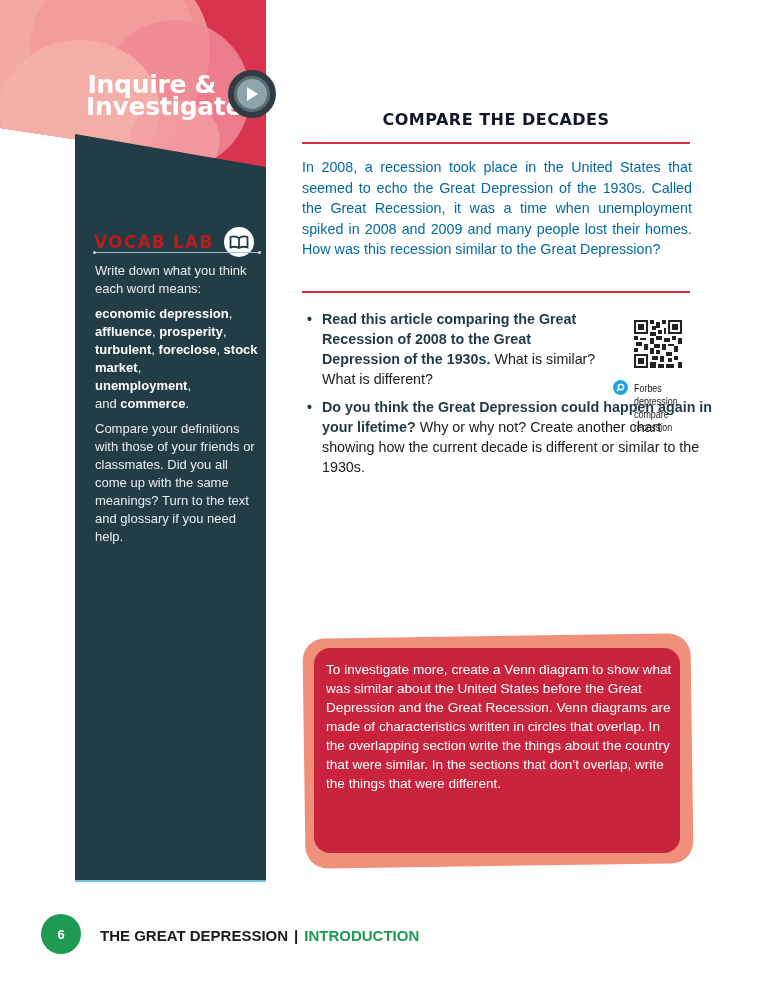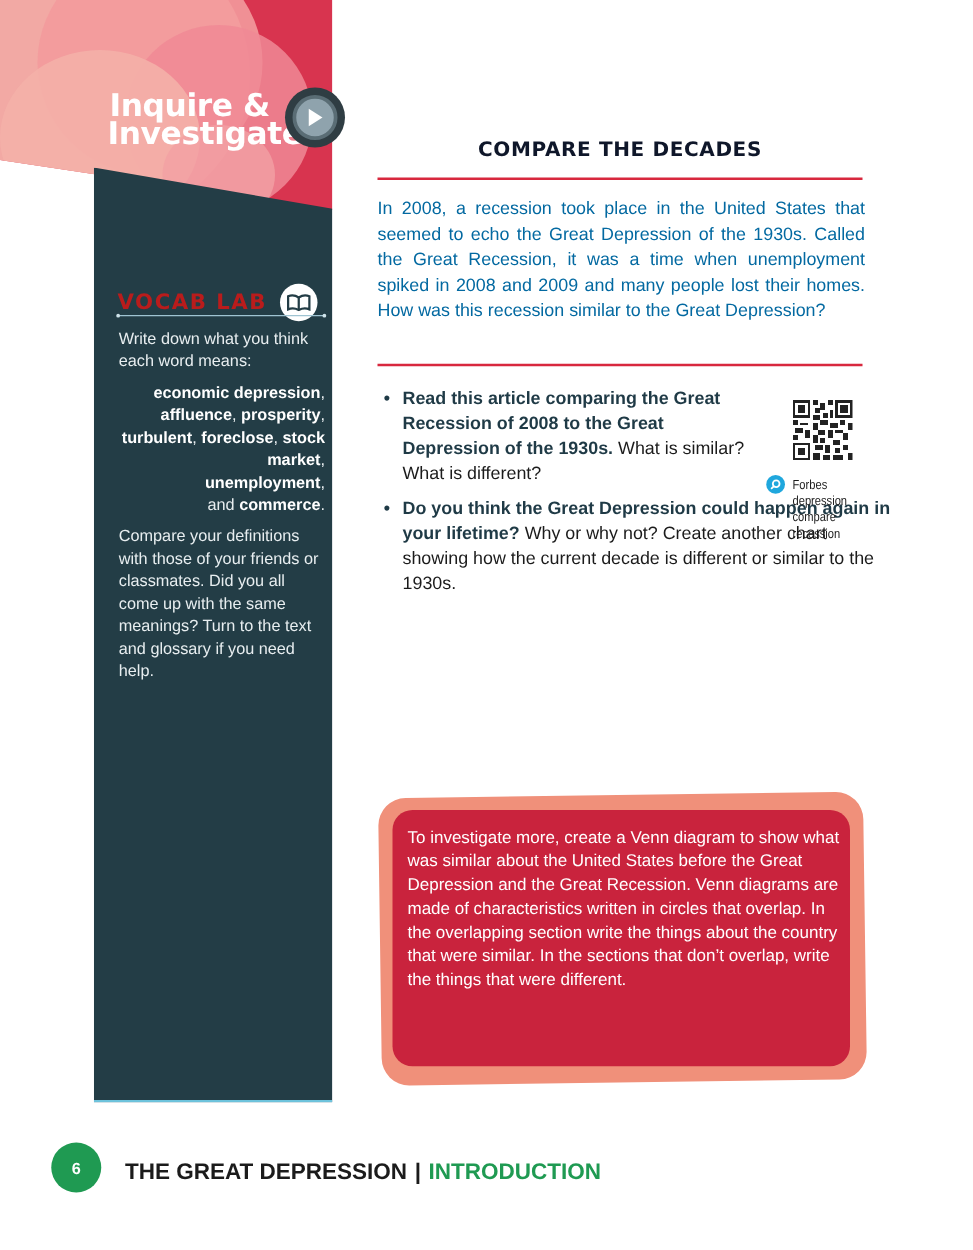--- a/index.html
+++ b/index.html
@@ -119,21 +119,21 @@
     }
     
     .page-num {
       position: absolute; left: 41px; top: 914px; width: 40px; height: 40px; border-radius: 50%;
       background: #1f9a52; color: #ffffff; font-weight: bold; font-size: 13px;
       display: flex; align-items: center; justify-content: center;
       font-family: "Liberation Sans", sans-serif;
     }
     .footer-line {
       position: absolute; left: 100px; top: 927px;
-      font-family: "Liberation Sans", sans-serif; font-weight: bold; font-size: 18px;
+      font-family: "Liberation Sans", sans-serif; font-weight: bold; font-size: 15px;
     }
     .footer-line .book { color: #1b1b1b; }
     .footer-line .sep { color: #1b1b1b; margin: 0 6px; }
     .footer-line .chap { color: #1f9a52; }
   </style>
 </head>
 <body>
 
 <div class="hero">
   <div class="bub b1"></div>
@@ -157,21 +157,21 @@
   <span class="book-icon">
     <svg width="20" height="14" viewBox="0 0 20 14">
       <path d="M10 3 C7 1 4 1 1.5 2 L1.5 12.5 C4 11.5 7 11.5 10 13 C13 11.5 16 11.5 18.5 12.5 L18.5 2 C16 1 13 1 10 3 Z" fill="none" stroke="#233d46" stroke-width="1.8"></path>
       <path d="M10 3 L10 13" stroke="#233d46" stroke-width="1.8"></path>
     </svg>
   </span>
 </div>
 <div class="vocab-rule"></div>
 
 <div class="side-text" style="top:262px;">Write down what you think each word means:</div>
-<div class="side-text" style="top:305px;text-align:right;">
+<div class="side-text" style="top:305px;">
   <b>economic depression</b>,
   <b>affluence</b>,
   <b>prosperity</b>,
   <b>turbulent</b>,
   <b>foreclose</b>,
   <b>stock market</b>,<br>
   <b>unemployment</b>,<br>
   <span>and</span>
   <b>commerce</b>.
 </div>

